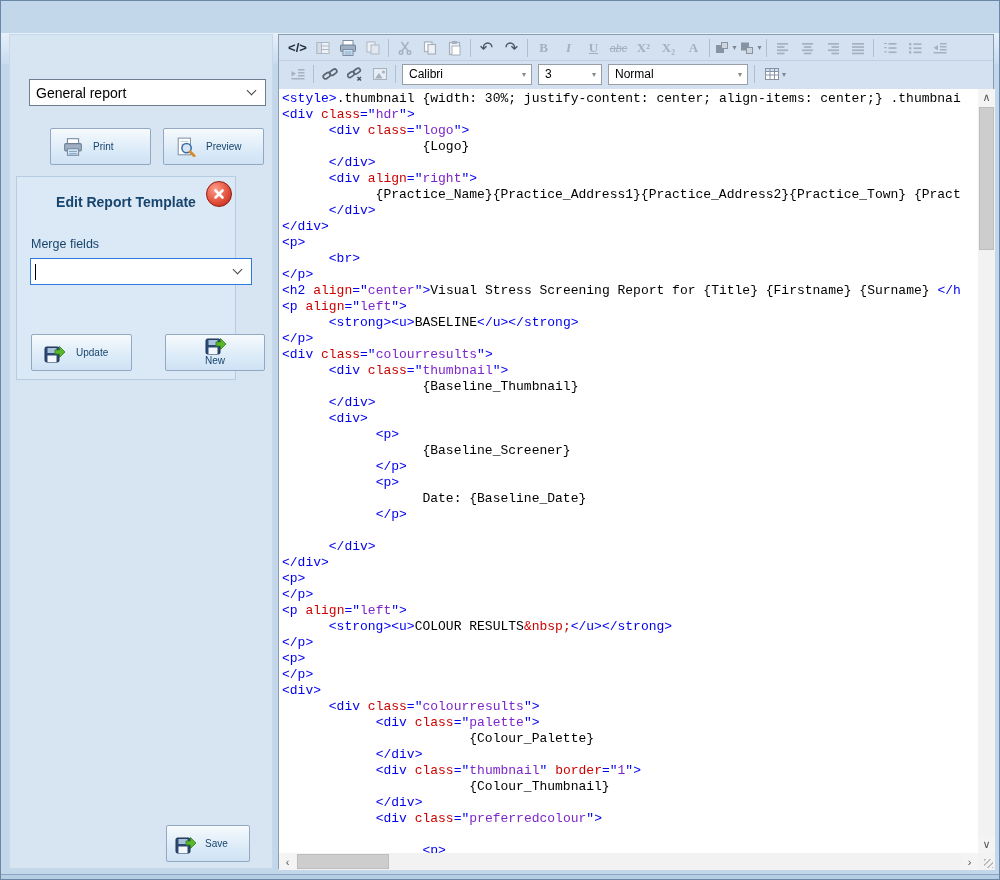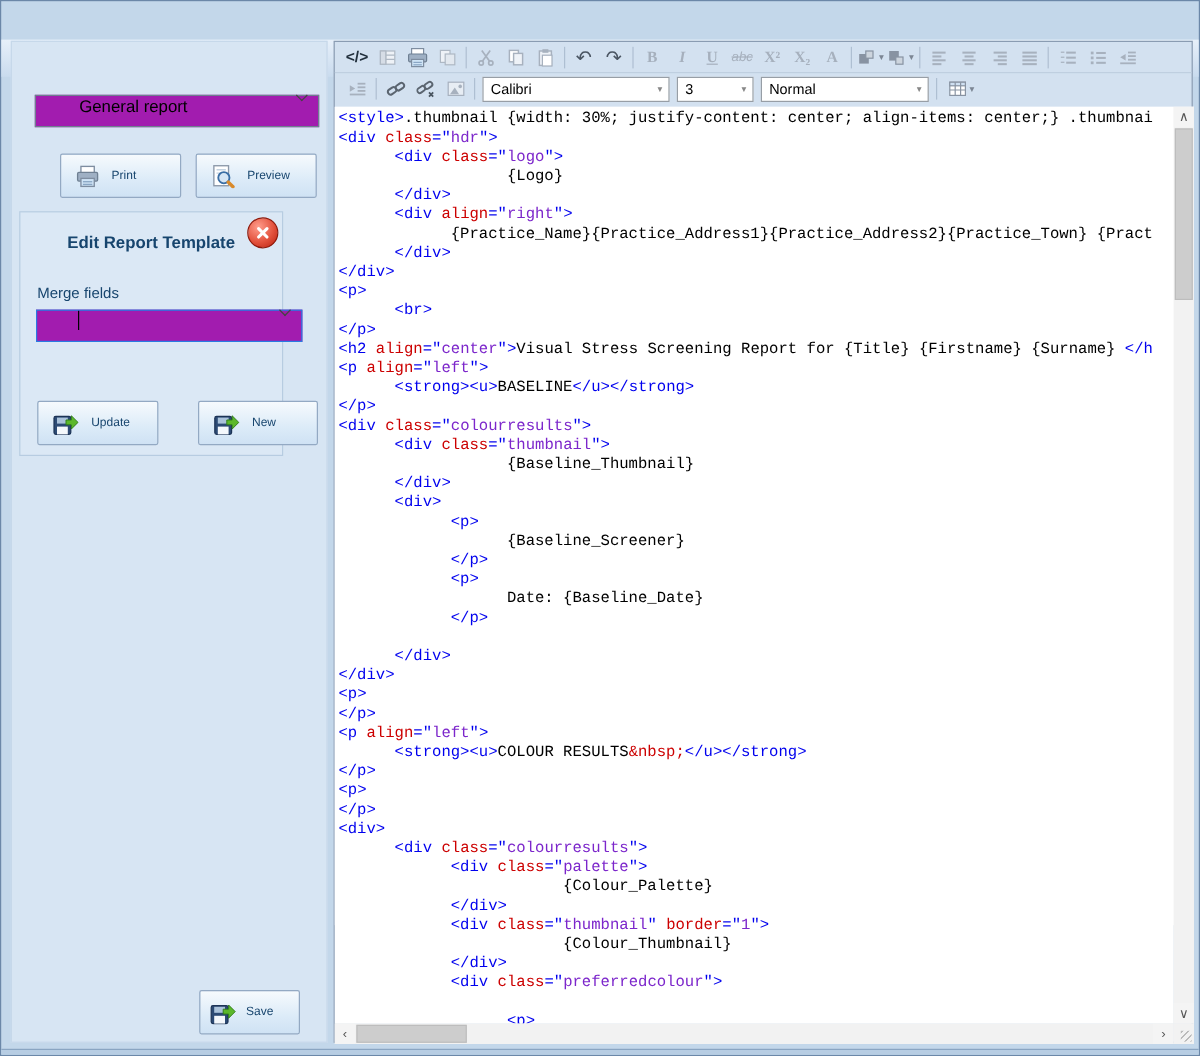--- a/index.html
+++ b/index.html
@@ -11,21 +11,21 @@
     background:linear-gradient(#e7f0fa,#c9dbee);display:flex;align-items:center;margin-top:32px;}
   #titlebar .appicon{margin:0 8px 0 10px;width:16px;height:16px;}
   #titlebar .title{font-size:12px;color:#1a3c61;}
   .winbtns{position:absolute;right:8px;top:5px;display:flex;gap:14px;}
   .winbtn{width:26px;height:20px;display:flex;align-items:center;justify-content:center;cursor:default;}
   
   #sidebar{position:absolute;left:8px;top:33px;width:264px;height:835px;
     background:#d7e5f3;border:1px solid #c6d8ea;}
   .sb-label{font-size:12.5px;color:#17456e;}
   #report-label{position:absolute;left:20px;top:16px;margin-top:36px;}
-  .combo{background:#a21caf;border:1px solid #6e7e90;display:flex;align-items:flex-start;position:absolute;padding-left:30px;}
+  .combo{background:#ffffff;border:1px solid #6e7e90;display:flex;align-items:center;position:absolute;}
   .combo .val{flex:1;padding-left:6px;font-size:14px;color:#000;white-space:nowrap;overflow:hidden;}
   .chev{width:7px;height:7px;border-right:1.6px solid #444;border-bottom:1.6px solid #444;
     transform:rotate(45deg);margin:-4px 10px 0 0;}
   #report-combo{left:19px;top:44px;width:237px;height:27px;}
   .btn{position:absolute;background:linear-gradient(#f6fafd,#dcebf8 60%,#cfe2f4);
     border:1px solid #93a9c3;border-radius:2px;display:flex;align-items:center;
     font-size:10px;color:#17456e;cursor:default;}
   .btn svg{margin:0 10px 0 12px;}
   #btn-print{left:40px;top:93px;width:101px;height:37px;}
   #btn-preview{left:153px;top:93px;width:101px;height:37px;}
@@ -35,21 +35,21 @@
   #panel-title{position:absolute;left:0;top:17px;width:100%;text-align:center;
     font-size:14px;font-weight:bold;color:#17456e;}
   #panel-close{position:absolute;right:3px;top:4px;width:26px;height:26px;border-radius:50%;
     background:radial-gradient(circle at 35% 30%,#ff9d8c,#e3523d 55%,#b71f0e);
     border:1px solid #8e1a0c;display:flex;align-items:center;justify-content:center;cursor:default;}
   #merge-label{position:absolute;left:14px;top:60px;}
   #merge-combo{left:13px;top:81px;width:222px;height:27px;border:1px solid #2a7ae2;}
   .caret{width:1px;height:16px;background:#000;margin-left:4px;animation:blink 1.1s steps(1) infinite;}
   @keyframes blink{50%{opacity:0;}}
   #btn-update{left:14px;top:157px;width:101px;height:37px;}
-  #btn-new{left:148px;top:157px;width:100px;height:37px;}
+  #btn-new{left:148px;top:157px;width:100px;height:37px;flex-direction:column;}
   #btn-save{left:156px;top:790px;width:84px;height:37px;}
   
   #main{position:absolute;left:277px;top:33px;width:716px;height:835px;
     background:#d3e1f0;border:1px solid #8a9cb2;}
   #toolbar{position:absolute;left:0;top:0;width:100%;height:53px;}
   .tbrow{display:flex;align-items:center;height:26px;padding-left:6px;}
   .tbrow1{border-bottom:1px solid #bfcfe0;}
   .tbi{width:25px;height:22px;display:flex;align-items:center;justify-content:center;
     font-size:13px;cursor:default;flex:none;}
   .t{font-weight:bold;font-family:"Liberation Serif",serif;}
@@ -466,21 +466,21 @@
             <svg width="16" height="16">
               <use href="#i-unlink"></use>
             </svg>
           </span>
         <span class="tbi">
             <svg width="16" height="16">
               <use href="#i-image"></use>
             </svg>
           </span>
         <span class="sep"></span>
-        <span class="tbcombo" style="width:156px">
+        <span class="tbcombo" style="width:130px">
           <span class="val">Calibri</span>
           <span class="arr">▾</span>
         </span>
         <span class="tbcombo" style="width:64px">
           <span class="val">3</span>
           <span class="arr">▾</span>
         </span>
         <span class="tbcombo" style="width:140px">
           <span class="val">Normal</span>
           <span class="arr">▾</span>

